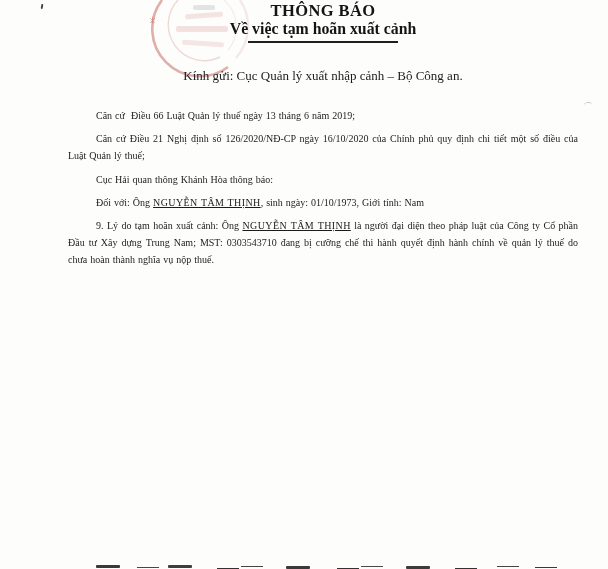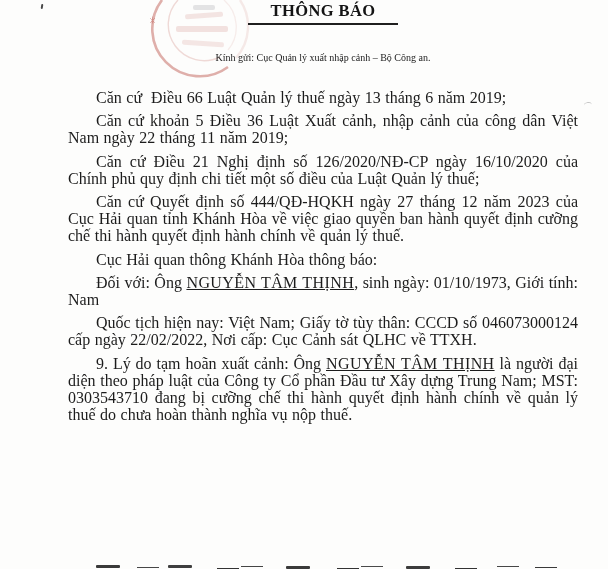--- a/index.html
+++ b/index.html
@@ -18,24 +18,24 @@
   .title {
     font-size: 16.5px; font-weight: bold; text-align: center;
     margin: 2px 0 0; line-height: 17px; letter-spacing: 0.4px; color: #141414;
   }
   .subtitle {
     font-size: 15.8px; font-weight: bold; text-align: center;
     margin: 1px 0 0; line-height: 17px; color: #141414;
   }
   .title-rule { width: 150px; height: 2px; background: #1f1f1f; margin: 4px auto 0; }
   .salutation {
-    font-size: 10px; text-align: center; margin: 24px 0 23px; line-height: 17px;
+    font-size: 13px; text-align: center; margin: 24px 0 23px; line-height: 17px;
   }
   .para {
-    font-size: 16px; line-height: 17.2px; text-align: justify;
+    font-size: 10px; line-height: 17.2px; text-align: justify;
     text-indent: 28px; margin: 0 0 6px; word-spacing: 0.5px;
   }
   .subject-name { letter-spacing: 0.4px; text-decoration: underline; }
   .speck-a {
     position: absolute; left: 41px; top: 4px; width: 2px; height: 5px;
     background: #4a4a4a; border-radius: 1px; transform: rotate(8deg);
   }
   .speck-b {
     position: absolute; left: 584px; top: 102px; width: 8px; height: 5px;
     border-top: 1px solid #c6c6c6; border-radius: 50% 50% 0 0; transform: rotate(-8deg);
@@ -74,35 +74,33 @@
     <rect x="182" y="41" width="42" height="5" rx="2" fill="#bf5a52" opacity="0.14" transform="rotate(4 203 43)"></rect>
     <path d="M150 18l5 5 M155 18l-5 5 M152.5 16.5v7" stroke="#bf5a52" stroke-width="1" opacity="0.38"></path>
   </svg>
 
   <div class="speck-a"></div>
   <div class="speck-b"></div>
 
   <div class="content">
 
     <div class="title">THÔNG BÁO</div>
+    <div class="subtitle">Về việc tạm hoãn xuất cảnh</div>
     <div class="title-rule"></div>
 
     <p class="salutation">Kính gửi: Cục Quản lý xuất nhập cảnh – Bộ Công an.</p>
 
     <p class="para">Căn cứ&nbsp; Điều 66 Luật Quản lý thuế ngày 13 tháng 6 năm 2019;</p>
-    <p class="para">Căn cứ khoản 5 Điều 36 Luật Xuất cảnh, nhập cảnh của công dân Việt Nam ngày 22 tháng 11 năm 2019;</p>
     <p class="para">Căn cứ Điều 21 Nghị định số 126/2020/NĐ-CP ngày 16/10/2020 của Chính phủ quy định chi tiết một số điều của Luật Quản lý thuế;</p>
-    <p class="para">Căn cứ Quyết định số 444/QĐ-HQKH ngày 27 tháng 12 năm 2023 của Cục Hải quan tỉnh Khánh Hòa về việc giao quyền ban hành quyết định cưỡng chế thi hành quyết định hành chính về quản lý thuế.</p>
 
     <p class="para">Cục Hải quan thông Khánh Hòa thông báo:</p>
 
 
     <p class="para"><span>Đối với: Ông </span><span class="subject-name">NGUYỄN TÂM THỊNH</span><span>, sinh ngày: 01/10/1973, Giới tính: Nam</span></p>
 
-    <p class="para">Quốc tịch hiện nay: Việt Nam; Giấy tờ tùy thân: CCCD số 046073000124 cấp ngày 22/02/2022, Nơi cấp: Cục Cảnh sát QLHC về TTXH.</p>
 
     <p class="para"><span>9. Lý do tạm hoãn xuất cảnh: Ông </span><span class="subject-name">NGUYỄN TÂM THỊNH</span><span> là người đại diện theo pháp luật của Công ty Cổ phần Đầu tư Xây dựng Trung Nam; MST: 0303543710 đang bị cưỡng chế thi hành quyết định hành chính về quản lý thuế do chưa hoàn thành nghĩa vụ nộp thuế.</span></p>
 
   </div>
 
   <div class="cutoff">
     <div class="cutoff-marks"></div>
   </div>
 
 </div>

